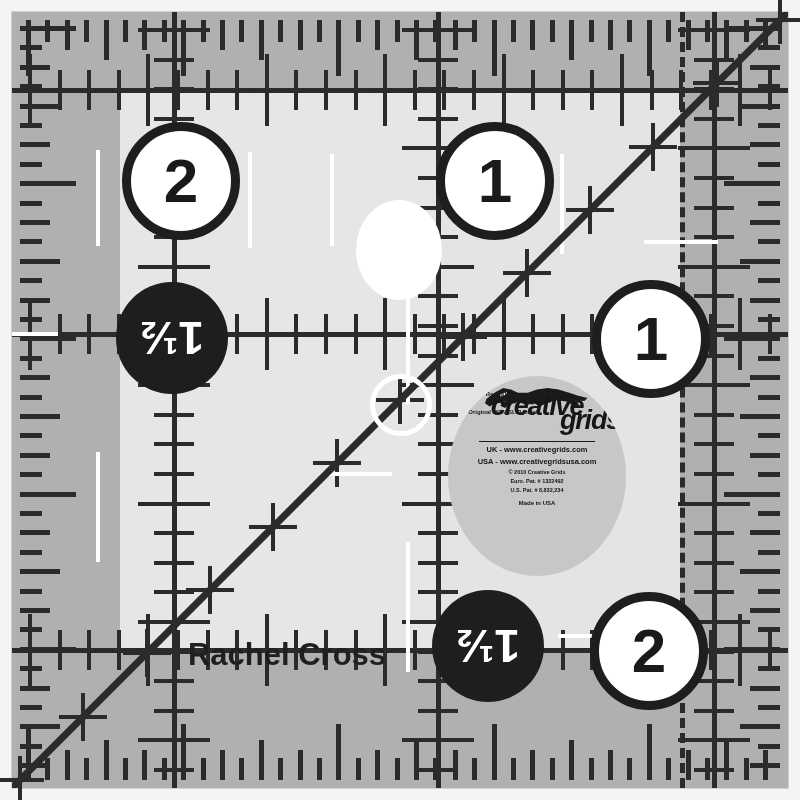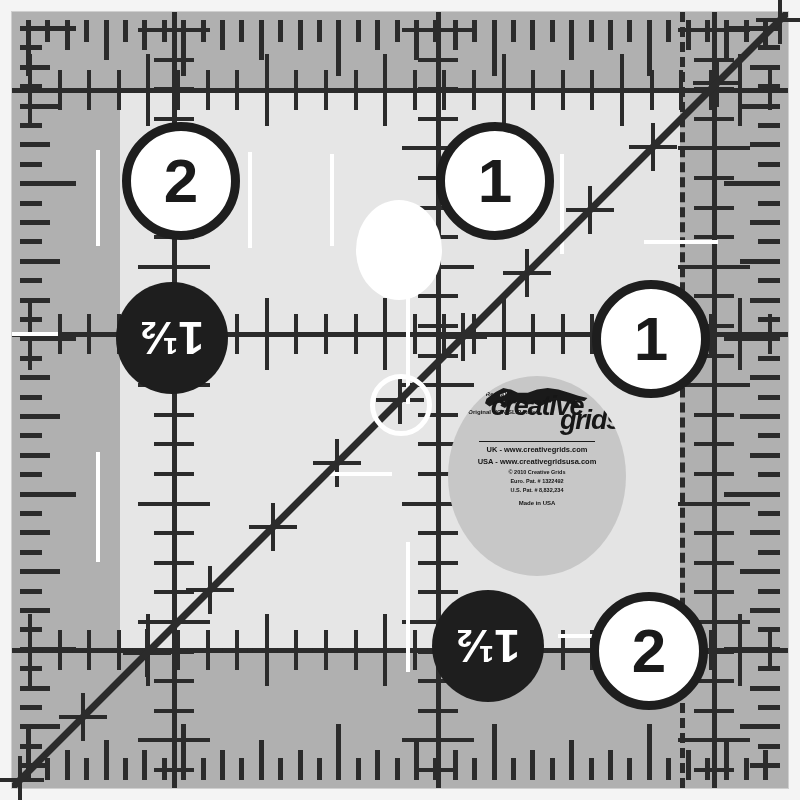--- a/index.html
+++ b/index.html
@@ -491,16 +491,17 @@
         </div>
         <div class="badge dark" style="left: 420px; top: 578px; width: 112px; height: 112px;">
           <span class="frac">1½</span>
         </div>
         <div class="badge light" style="left: 578px; top: 580px; width: 100px; height: 100px;">
           <span class="num">2</span>
         </div>
       </div>
 
     <div class="idblock" style="left:150px;top:624px;width:250px;">
+      <div class="designer">Rachel Cross</div>
     </div>
 
   </div>
 </div>
 
 </body></html>

